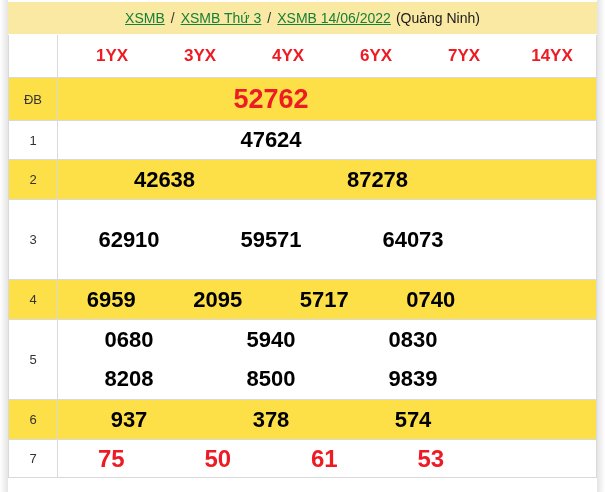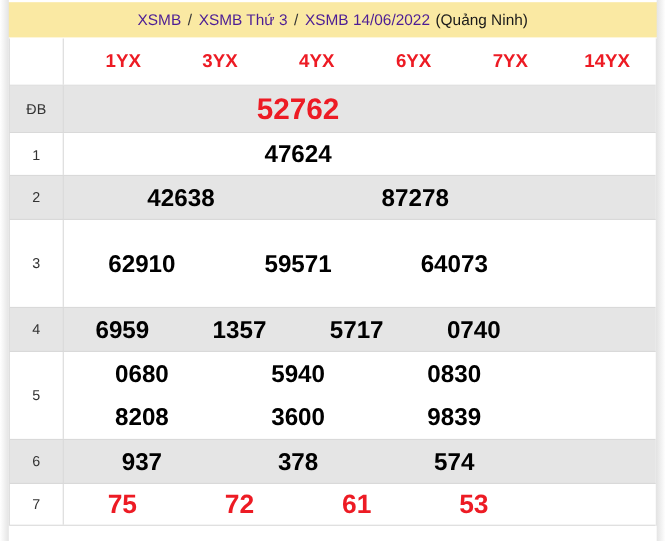--- a/index.html
+++ b/index.html
@@ -11,28 +11,28 @@
   .edge{position:absolute;top:0;bottom:0;width:8px;z-index:5;}
   .edge-left{left:0;background:linear-gradient(to right,#ffffff 0%,#ececec 70%,#e4e4e4 100%);}
   .edge-right{right:0;background:linear-gradient(to left,#ffffff 0%,#ececec 70%,#e4e4e4 100%);}
 
   
   .band{
     margin:2px 3px 1px 3px;height:32px;background:#FAE9A3;
     display:flex;align-items:center;justify-content:center;
     font-size:14px;color:#1a1a1a;white-space:pre;
   }
-  .band a{color:#4c1d95;cursor:pointer;}
+  .band a{color:#15803d;text-decoration:underline;cursor:pointer;}
   .sep{margin:0 6px;color:#333;}
   .loc{margin-left:5px;color:#1a1a1a;}
 
   
   .tbl{margin:0 8px;border-left:1px solid #D9D9D9;border-right:1px solid #D9D9D9;}
   .row{display:flex;border-bottom:1px solid #D9D9D9;background:#ffffff;}
-  .alt{background:#e5e5e5;}
+  .alt{background:#fde047;}
   .h43{height:42px;} .h42{height:42px;justify-content:center;} .h39{height:38px;} .h40{height:39px;} .h80{height:79px;} .h38{height:37px;}
   .row-label{
     width:48px;flex:none;display:flex;align-items:center;justify-content:center;
     font-size:13px;color:#333;border-right:1px solid #D9D9D9;
   }
   .row-content{flex:1;display:flex;flex-direction:column;min-width:0;}
   .pad{padding-right:112px;}
   .hdrpad{padding-left:10px;}
   .line{flex:1;display:flex;align-items:center;}
   .val{flex:1;text-align:center;font-weight:bold;color:#000;}
@@ -109,38 +109,38 @@
         <div class="val v">64073</div>
       </div>
     </div>
   </div>
 
   <div class="row h40 alt">
     <div class="row-label">4</div>
     <div class="row-content pad">
       <div class="line">
         <div class="val v">6959</div>
-        <div class="val v">1357</div>
+        <div class="val v">2095</div>
         <div class="val v">5717</div>
         <div class="val v">0740</div>
       </div>
     </div>
   </div>
 
   <div class="row h80">
     <div class="row-label">5</div>
     <div class="row-content pad">
       <div class="line">
         <div class="val v">0680</div>
         <div class="val v">5940</div>
         <div class="val v">0830</div>
       </div>
       <div class="line">
         <div class="val v">8208</div>
-        <div class="val v">3600</div>
+        <div class="val v">8500</div>
         <div class="val v">9839</div>
       </div>
     </div>
   </div>
 
   <div class="row h40 alt">
     <div class="row-label">6</div>
     <div class="row-content pad">
       <div class="line">
         <div class="val v">937</div>
@@ -148,20 +148,20 @@
         <div class="val v">574</div>
       </div>
     </div>
   </div>
 
   <div class="row h38">
     <div class="row-label">7</div>
     <div class="row-content pad">
       <div class="line">
         <div class="val r7">75</div>
-        <div class="val r7">72</div>
+        <div class="val r7">50</div>
         <div class="val r7">61</div>
         <div class="val r7">53</div>
       </div>
     </div>
   </div>
 
 </div>
 
 </body></html>

